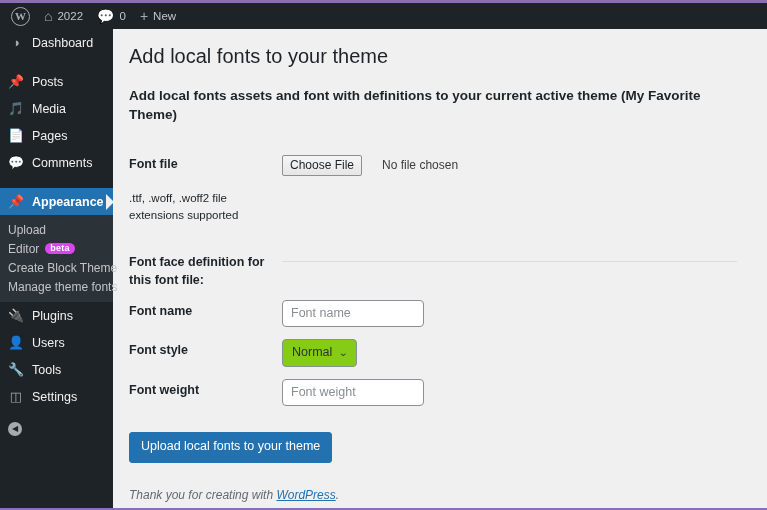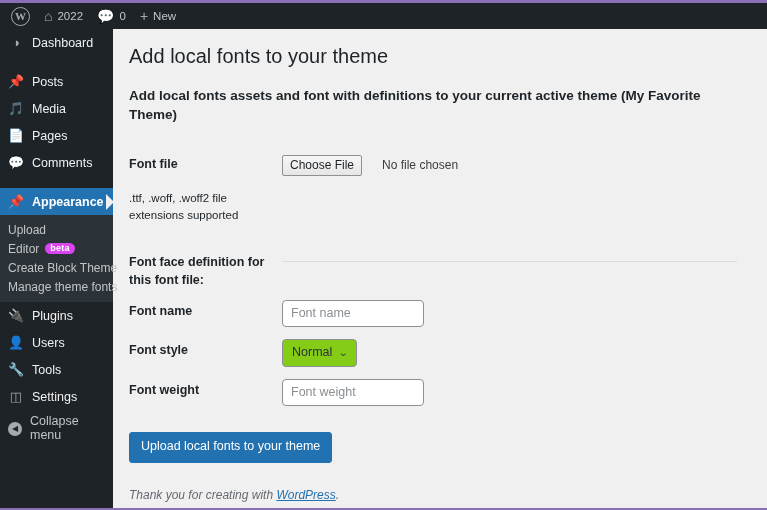--- a/index.html
+++ b/index.html
@@ -417,21 +417,20 @@
 
     <div class="menu-top">
       <span class="mi">◫</span>
       <span>Settings</span>
     </div>
 
     <div class="collapse-row">
       <span class="mi">
         <span class="icon-circle">◀</span>
       </span>
-      <span>Collapse menu</span>
     </div>
   </div>
 
   <div class="content">
     <div class="content-inner">
 
       <h1 class="page-title">Add local fonts to your theme</h1>
       <h3 class="page-subtitle">Add local fonts assets and font with definitions to your current active theme (My Favorite Theme)</h3>
 
       <table class="form-table">

